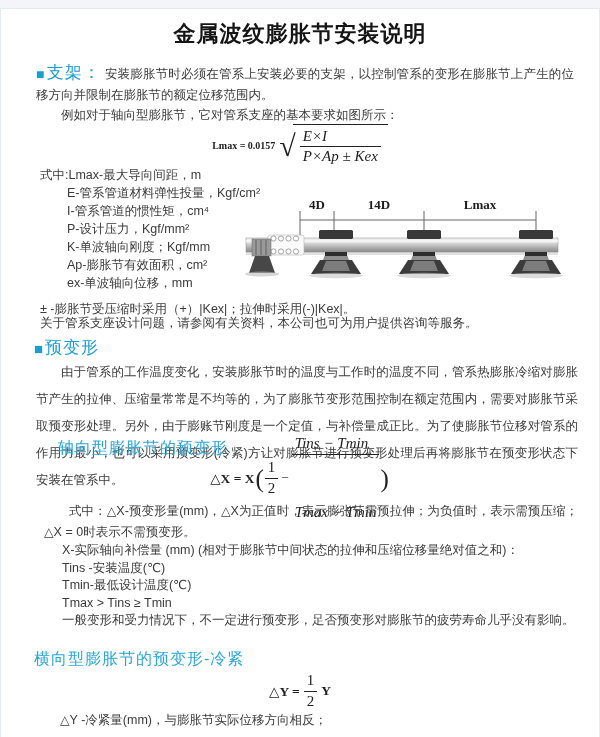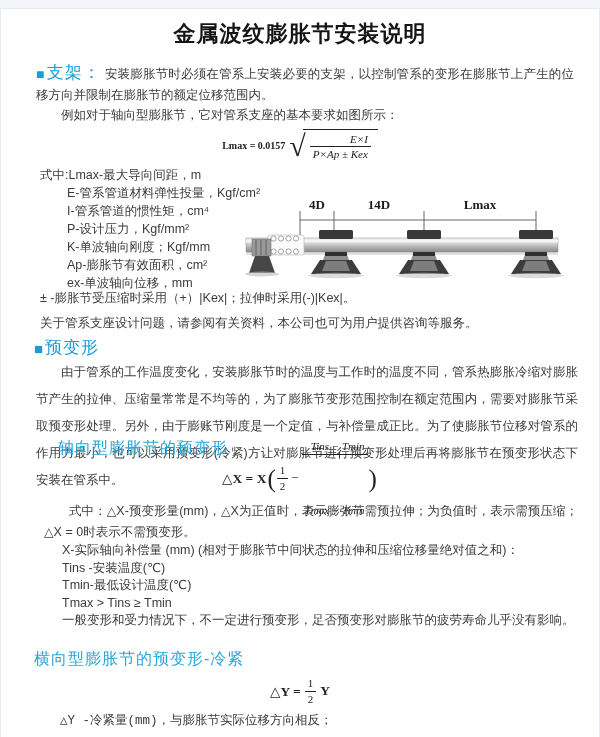--- a/index.html
+++ b/index.html
@@ -20,21 +20,21 @@
   .sq{display:inline-block;font-size:14px;vertical-align:-1px;margin-right:1px;color:#189dd4;line-height:20.5px;}
   .sec-head-inline{color:#189dd4;font-size:17px;line-height:20.5px;letter-spacing:1px;}
   .indent{text-indent:2em;}
   
   .formula{position:absolute;left:0;right:0;display:flex;justify-content:center;align-items:center;
     font-family:"Liberation Serif","DejaVu Serif",serif;color:#222;}
   .f-lhs{font-weight:bold;font-size:10px;margin-right:4px;}
   .sqrt{display:inline-flex;align-items:center;}
   .rad{font-size:30px;line-height:28px;font-weight:400;margin-right:-3px;transform:translateY(1px);}
   .radicand{border-top:1.5px solid #222;padding:2px 7px 0 7px;font-style:italic;}
-  .fr{display:inline-flex;flex-direction:column;text-align:right;font-size:11px;line-height:1.3;vertical-align:middle;}
+  .fr{display:inline-flex;flex-direction:column;text-align:left;font-size:15px;line-height:1.3;vertical-align:middle;}
   .fr .n{border-bottom:1px solid #222;padding:0 3px;}
   .fr .d{padding:0 3px;}
   .f-mid{font-size:13.5px;font-weight:bold;}
   .big-paren{font-size:25px;font-weight:400;line-height:1;margin:0 1px;}
   .f-op{font-size:13px;margin:0 3px;}
   
   .defs{list-style:none;margin:0;padding:0;font-size:12.5px;line-height:18px;}
   .defs li{padding-left:27px;white-space:nowrap;}
   .defs li.lead{padding-left:0;}
   .line{font-size:12.5px;white-space:nowrap;}
@@ -150,21 +150,21 @@
     <g transform="translate(296,0)">
       <rect x="-17" y="36" width="34" height="9" rx="1.5" fill="#383838"></rect>
       <polygon points="-13,66 13,66 10,58 -10,58" fill="#8f8f8f"></polygon>
       <rect x="-11" y="58" width="22" height="4" fill="#2f2f2f"></rect>
       <polygon points="-25,80 25,80 16,66 -16,66" fill="#3c3c3c"></polygon>
       <polygon points="-14,77 14,77 10,67 -10,67" fill="#7d7d7d"></polygon>
       <ellipse cx="0" cy="81.5" rx="27" ry="2.8" fill="#c4c4c4" opacity="0.6"></ellipse>
     </g>
   </svg>
 
-  <p class="line blk" style="top:282px;left:40px;">± -膨胀节受压缩时采用（+）|Kex|；拉伸时采用(-)|Kex|。</p>
+  <p class="line blk" style="top:293px;left:40px;">± -膨胀节受压缩时采用（+）|Kex|；拉伸时采用(-)|Kex|。</p>
   <p class="line blk" style="top:307px;left:40px;">关于管系支座设计问题，请参阅有关资料，本公司也可为用户提供咨询等服务。</p>
 
   <h2 class="sec-head blk" style="top:330px;left:34px;margin:0;font-weight:normal;"><span class="sq">■</span><span>预变形</span></h2>
 
   <p class="body-text blk indent" style="top:351px;left:36px;right:22px;line-height:27px;">由于管系的工作温度变化，安装膨胀节时的温度与工作时的温度不同，管系热膨胀冷缩对膨胀节产生的拉伸、压缩量常常是不均等的，为了膨胀节变形范围控制在额定范围内，需要对膨胀节采取预变形处理。另外，由于膨账节刚度是一个定值，与补偿量成正比。为了使膨胀节位移对管系的作用力最小，也可以采用预变形(冷紧)方让对膨胀节进行预变形处理后再将膨胀节在预变形状态下安装在管系中。</p>
 
   <h3 class="sub-head blk" style="top:431px;left:58px;margin:0;font-weight:normal;">轴向型膨胀节的预变形</h3>
 
   <div class="formula" style="top:452px;height:36px;">
     <span class="f-mid">△X = X</span>
@@ -195,15 +195,15 @@
 
   <div class="formula" style="top:668px;height:30px;">
     <span class="f-mid">△Y =</span>
     <span class="fr" style="margin:0 4px;">
       <span class="n">1</span>
       <span class="d">2</span>
     </span>
     <span class="f-mid">Y</span>
   </div>
 
-  <p class="line blk" style="top:704px;left:60px;font-family:Liberation Mono, monospace;">△Y -冷紧量(mm)，与膨胀节实际位移方向相反；</p>
+  <p class="line blk" style="top:704px;left:60px;">△Y -冷紧量(mm)，与膨胀节实际位移方向相反；</p>
 
 </div>
 
 </body></html>

